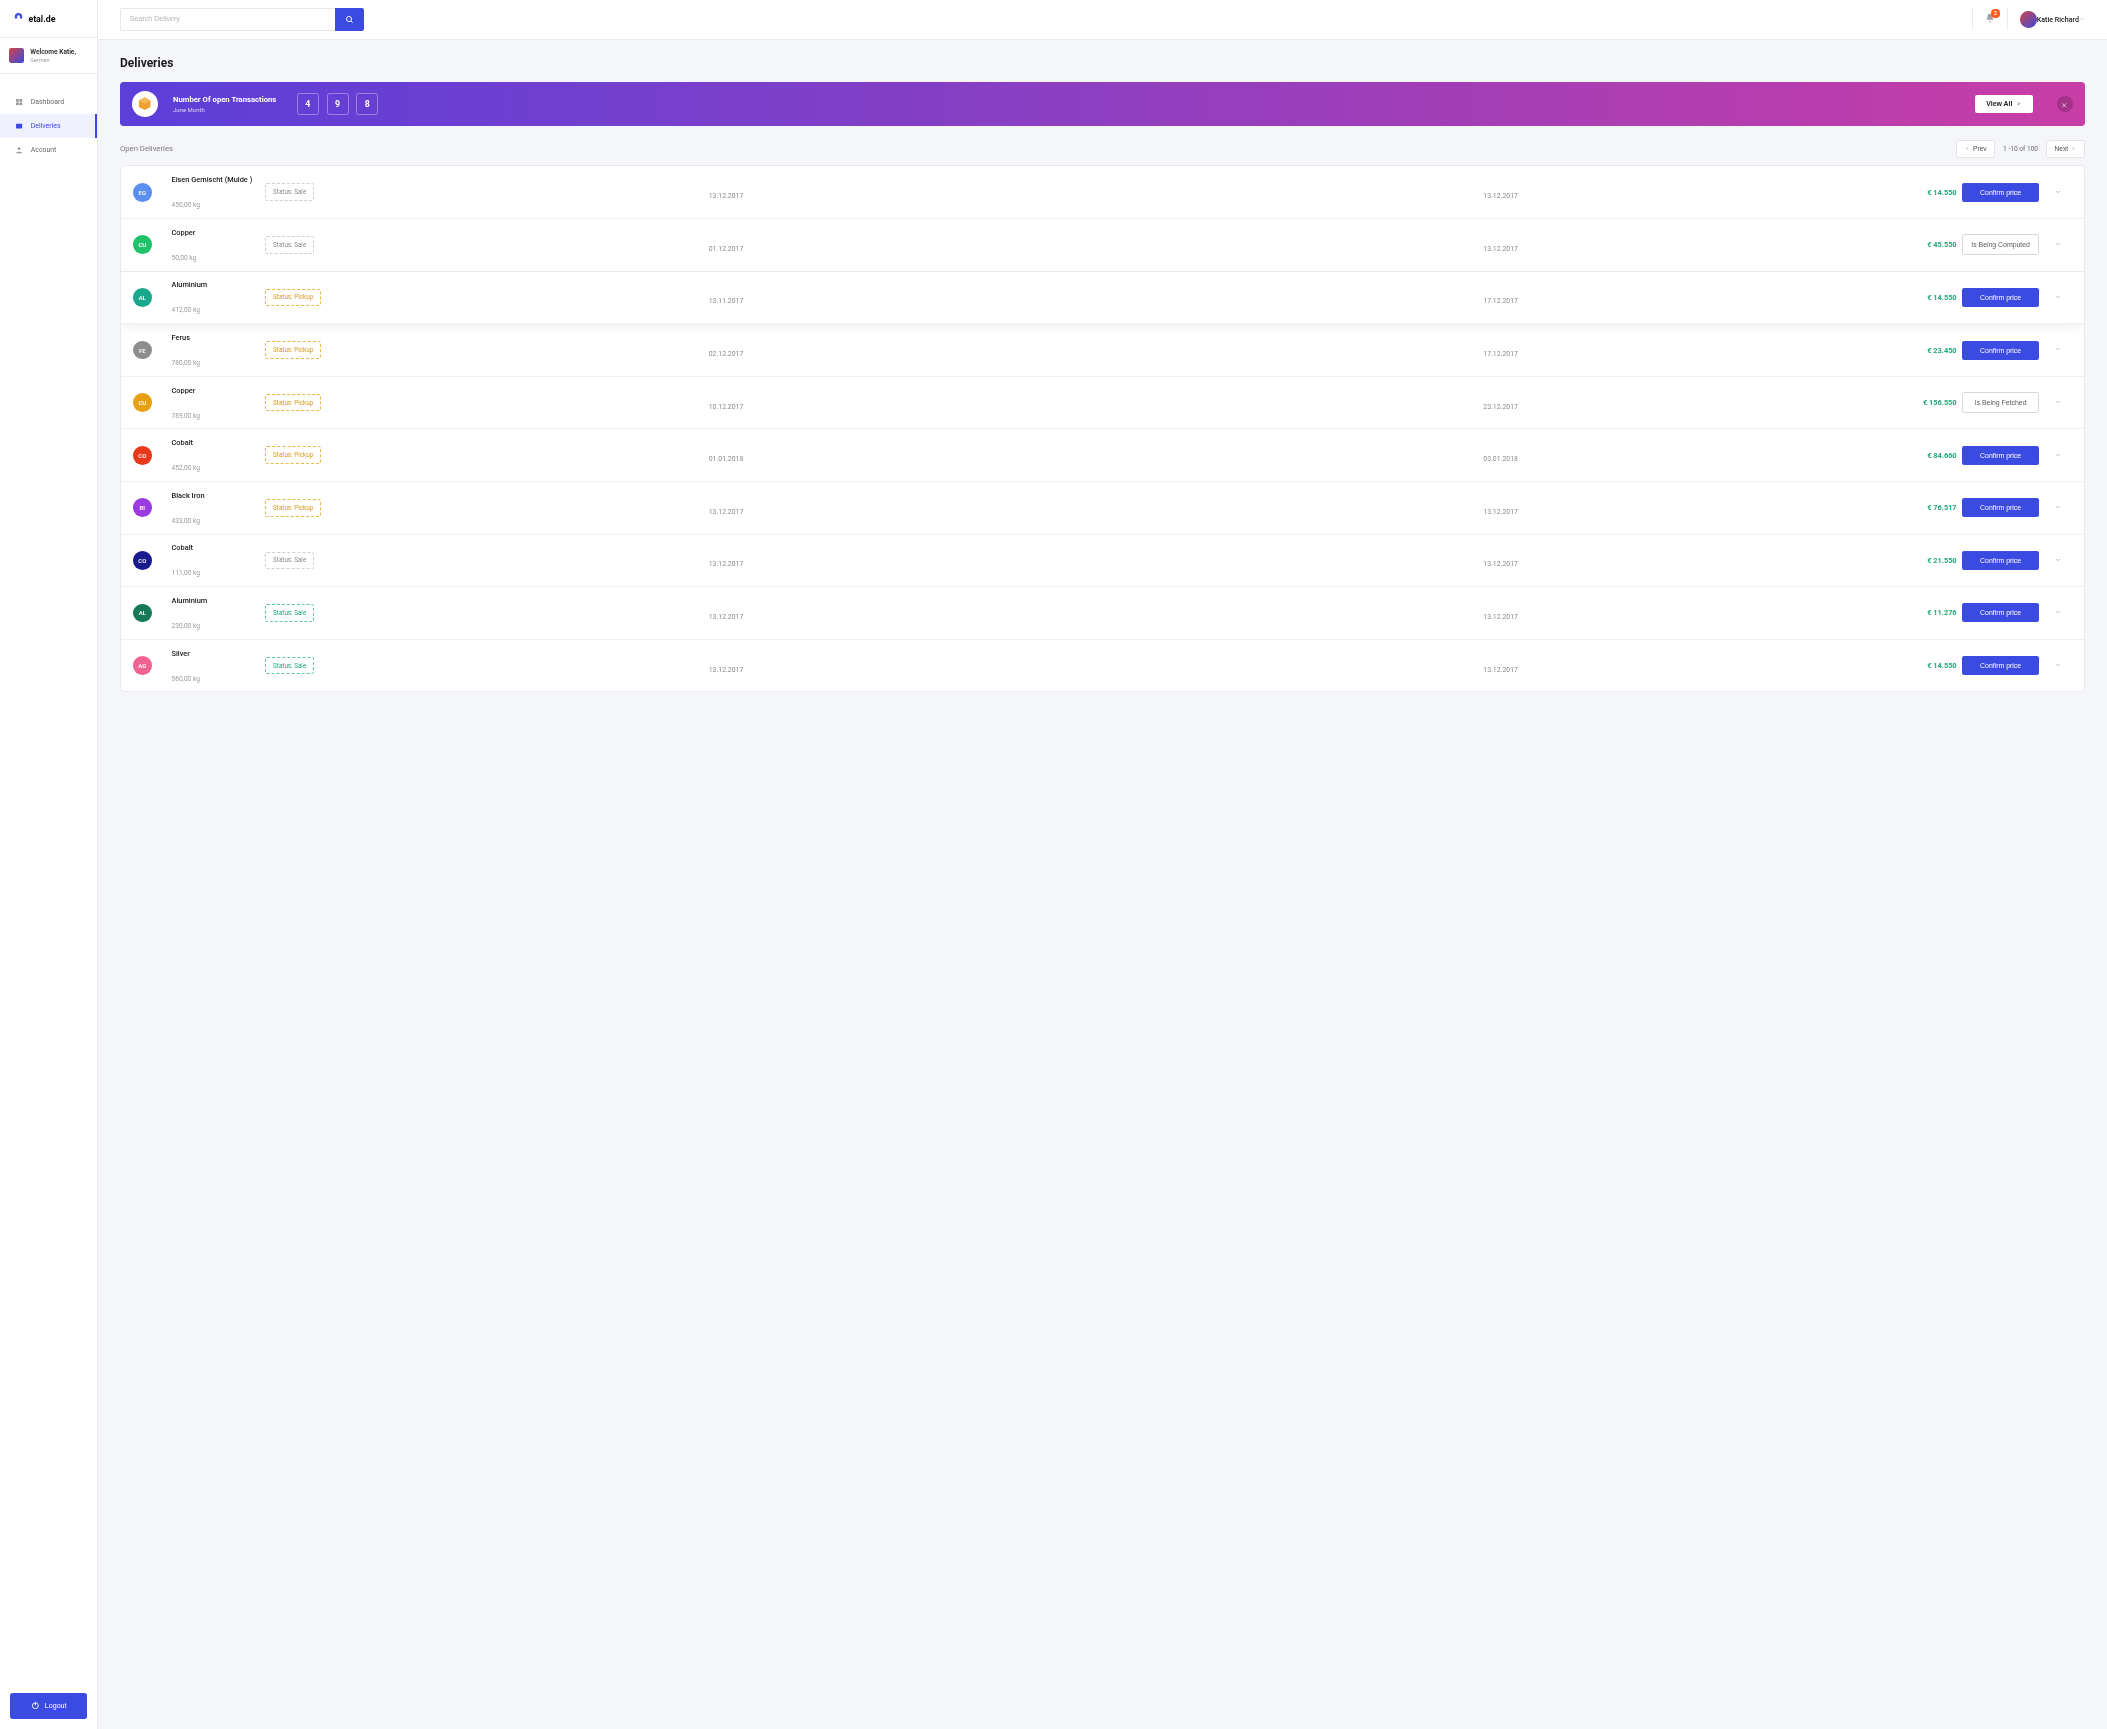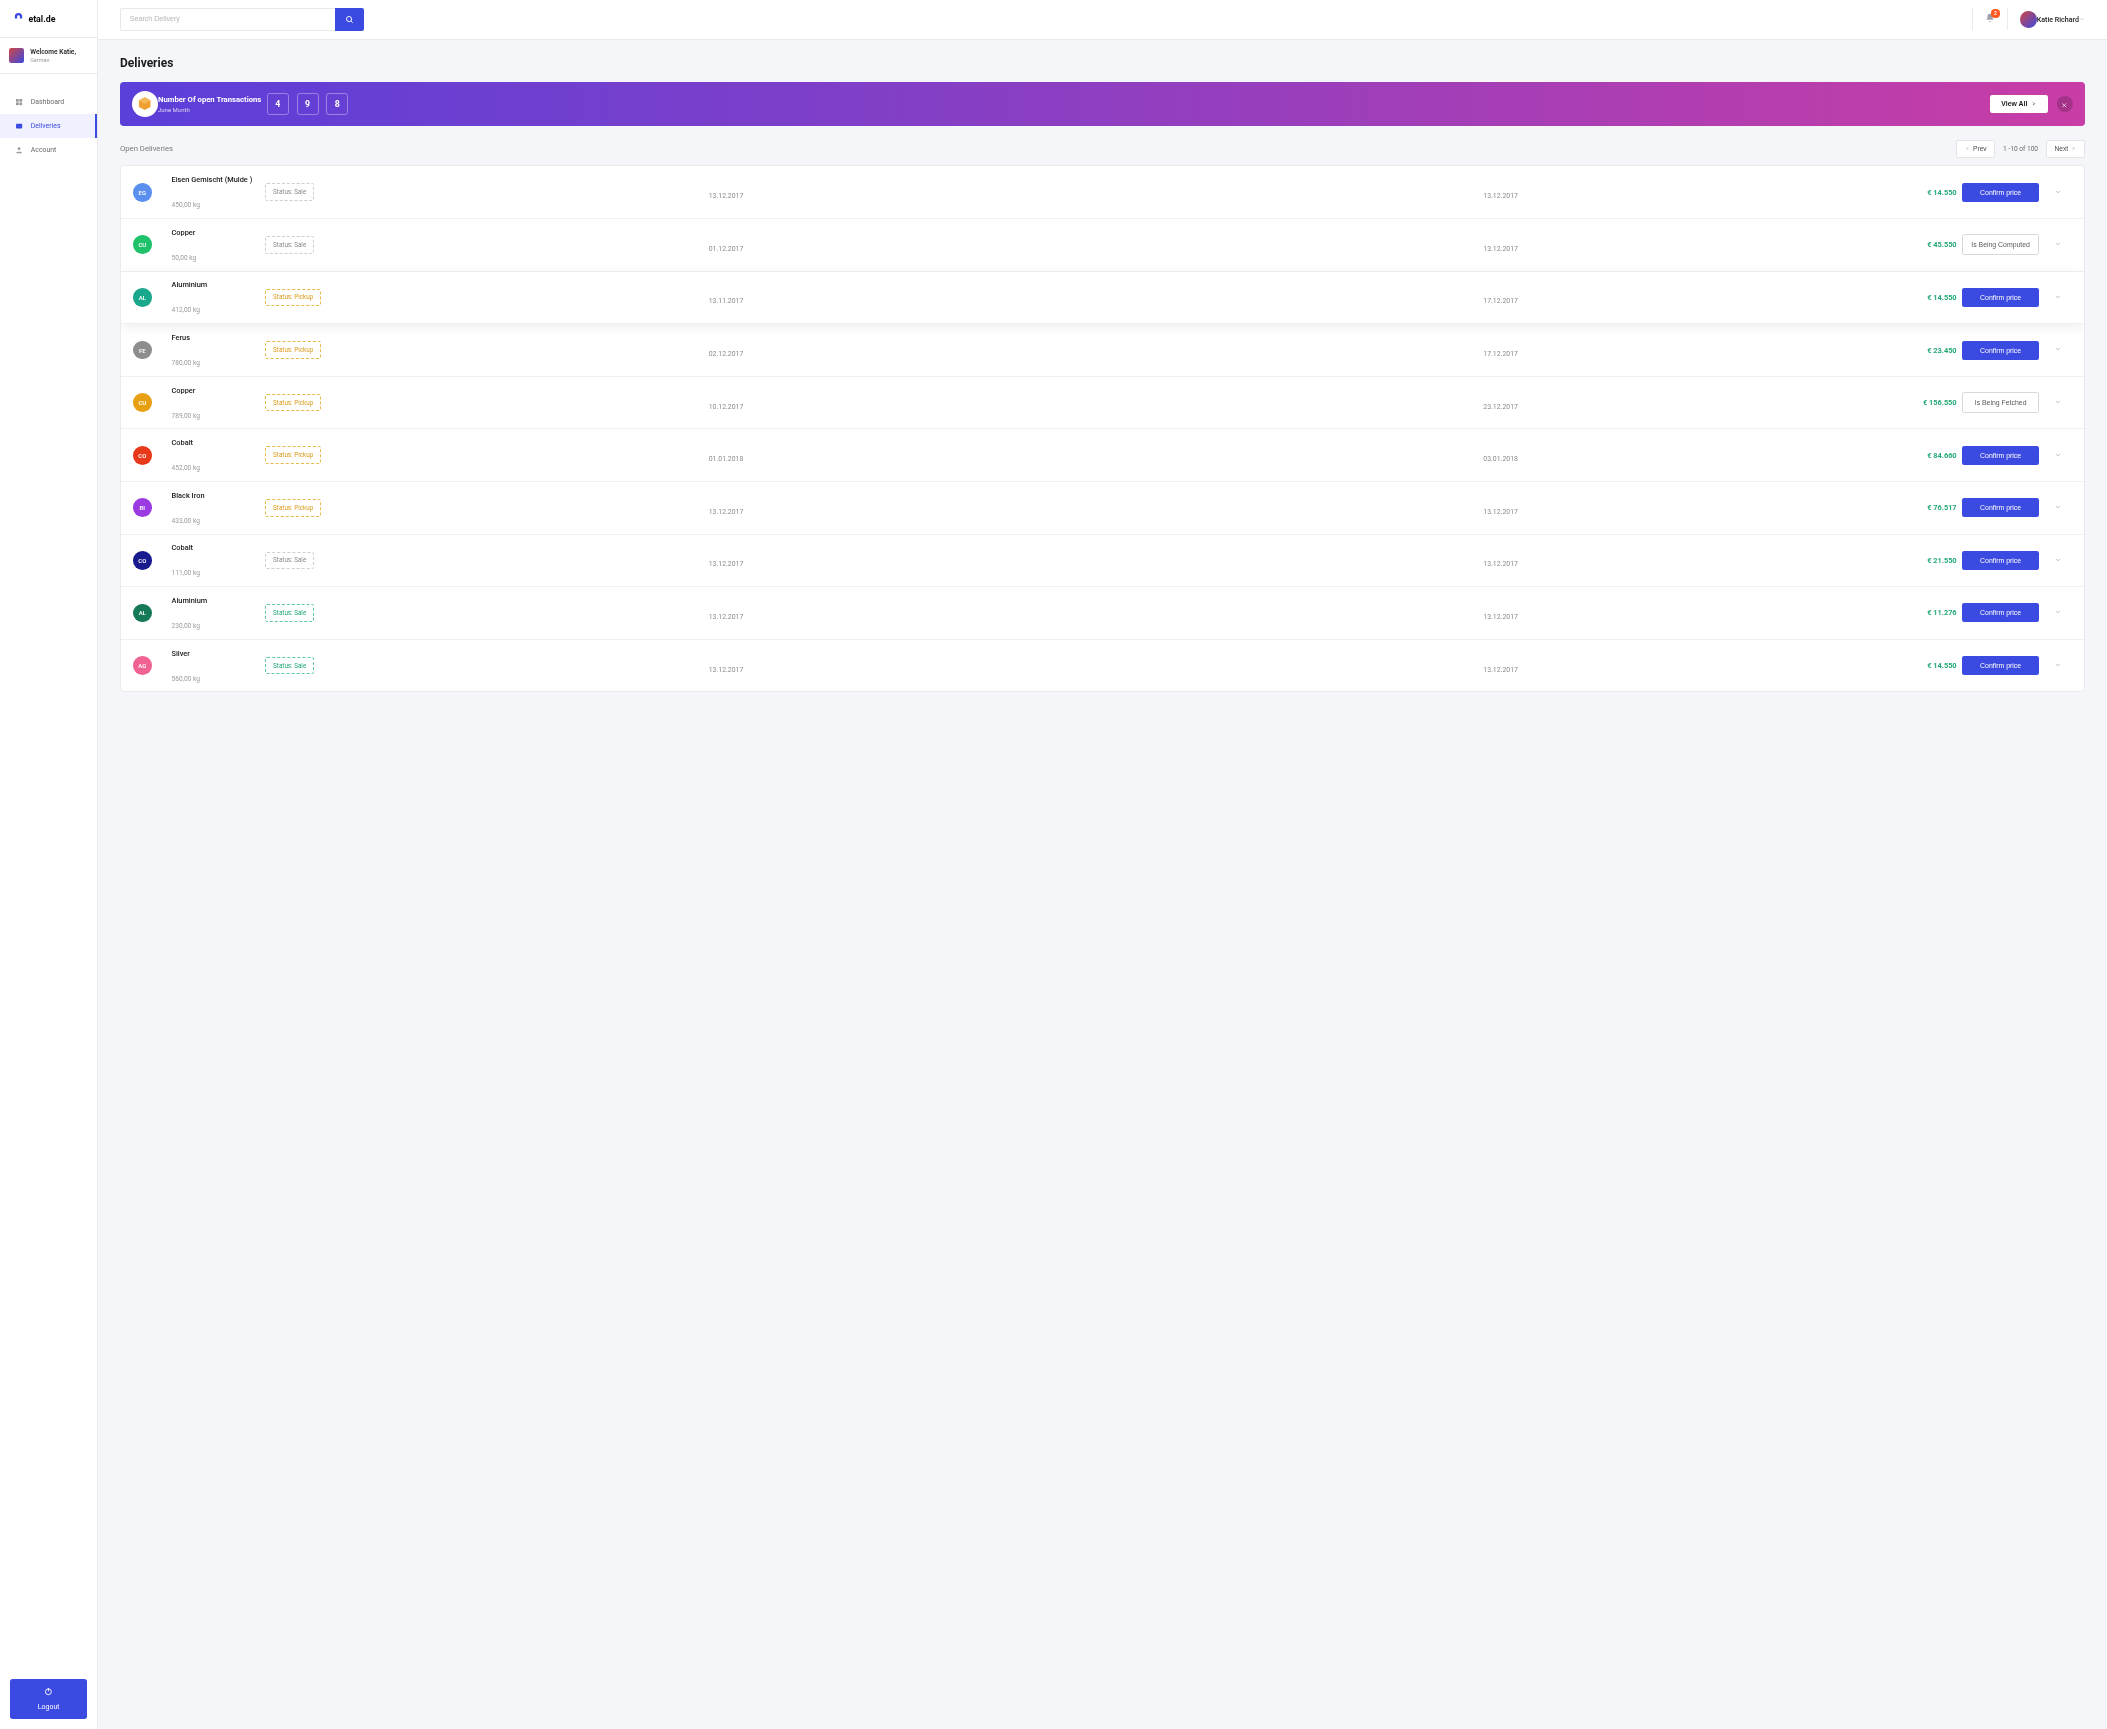--- a/index.html
+++ b/index.html
@@ -12,40 +12,40 @@
 .logo-text { font-size: 8.8px; font-weight: 700; color: #0a0a0a; }
 .welcome-block { padding: 10px 8.8px; display: flex; align-items: center; gap: 6px; border-bottom: 0.5px solid #eaeaea; }
 .welcome-avatar { width: 15.4px; height: 15.4px; border-radius: 2.2px; background: linear-gradient(135deg, #d14545, #3b4ae0); }
 .welcome-text { font-size: 6.6px; font-weight: 600; color: #2a2a2a; }
 .welcome-sub { font-size: 5.5px; color: #a0a0a0; margin-top: 1.1px; }
 .nav { flex: 1; padding-top: 15.4px; }
 .nav-item { display: flex; align-items: center; gap: 7.7px; padding: 7.7px 14.3px; font-size: 6.9px; color: #6a6a6a; cursor: pointer; position: relative; }
 .nav-item.active { background: #f0f1ff; color: #3b4ae0; }
 .nav-item.active::after { content: ''; position: absolute; right: 0; top: 0; bottom: 0; width: 1.6px; background: #3b4ae0; }
 .nav-icon { width: 8.8px; height: 8.8px; display: flex; align-items: center; justify-content: center; }
-.logout-btn { margin: 10px; background: #3b4ae0; color: #fff; border: none; border-radius: 2.7px; padding: 7.7px; font-size: 7.1px; font-weight: 500; display: flex; align-items: center; justify-content: center; gap: 5.5px; cursor: pointer; flex-direction: column; }
+.logout-btn { margin: 10px; background: #3b4ae0; color: #fff; border: none; border-radius: 2.7px; padding: 7.7px; font-size: 7.1px; font-weight: 500; display: flex; align-items: center; justify-content: center; gap: 5.5px; cursor: pointer; }
 
 
 .main { flex: 1; display: flex; flex-direction: column; }
 .topbar { background: #fff; border-bottom: 0.5px solid #eaeaea; padding: 7.7px 22px; display: flex; align-items: center; }
 .search-wrap { display: flex; align-items: stretch; }
 .search-input { width: 215px; padding: 6.6px 8.8px; border: 0.5px solid #e8e8e8; border-right: none; border-radius: 2.2px 0 0 2.2px; font-size: 7.1px; color: #9a9a9a; background: #fff; }
 .search-input::placeholder { color: #b5b5b5; }
 .search-btn { width: 28.5px; background: #3b4ae0; border: none; border-radius: 0 2.2px 2.2px 0; display: flex; align-items: center; justify-content: center; cursor: pointer; }
 .topbar-right { margin-left: auto; display: flex; align-items: center; }
 .notif { position: relative; padding: 0 12px; border-left: 0.5px solid #eaeaea; border-right: 0.5px solid #eaeaea; height: 22px; display: flex; align-items: center; cursor: pointer; }
 .notif-badge { position: absolute; top: 1.1px; right: 7.7px; background: #ff5a1f; color: #fff; font-size: 5px; font-weight: 600; border-radius: 50%; width: 8.2px; height: 8.2px; display: flex; align-items: center; justify-content: center; }
 .user-menu { display: flex; align-items: center; gap: 0; padding-left: 12px; cursor: pointer; }
 .user-avatar { width: 16.5px; height: 16.5px; border-radius: 50%; background: linear-gradient(135deg, #d14545, #3b4ae0); }
 .user-name { font-size: 7.1px; font-weight: 500; }
 
 
 .content { padding: 16.5px 22px; }
 .page-title { font-size: 12px; font-weight: 700; margin-bottom: 12px; }
-.banner { background: linear-gradient(90deg, #5b3fd9 0%, #7d3fc9 35%, #c83da6 100%); border-radius: 3.8px; padding: 8.8px 12px; display: flex; align-items: center; gap: 0; margin-bottom: 14.3px; }
+.banner { background: linear-gradient(90deg, #5b3fd9 0%, #7d3fc9 35%, #c83da6 100%); border-radius: 3.8px; padding: 8.8px 12px; display: flex; align-items: center; gap: 15px; margin-bottom: 14.3px; }
 .banner-icon { width: 26px; height: 26px; border-radius: 50%; background: #fff; display: flex; align-items: center; justify-content: center; }
 .banner-text { flex: 0 0 auto; }
 .banner-title { font-size: 7.7px; font-weight: 700; color: #fff; }
 .banner-sub { font-size: 6px; color: rgba(255,255,255,0.75); margin-top: 1.6px; }
 .banner-nums { display: flex; gap: 7.7px; margin-left: 5.5px; }
 .banner-num { width: 22px; height: 22px; border: 0.5px solid rgba(255,255,255,0.35); border-radius: 2.7px; display: flex; align-items: center; justify-content: center; color: #fff; font-size: 8.8px; font-weight: 700; }
 .banner-btn { margin-left: auto; background: #fff; color: #1a1a1a; border: none; border-radius: 2.2px; padding: 5.5px 11px; font-size: 6.9px; font-weight: 600; display: flex; align-items: center; gap: 3.8px; cursor: pointer; }
 .banner-close { width: 16.5px; height: 16.5px; border-radius: 50%; background: rgba(0,0,0,0.18); border: none; display: flex; align-items: center; justify-content: center; cursor: pointer; margin-left: 8.8px; }
 
 

